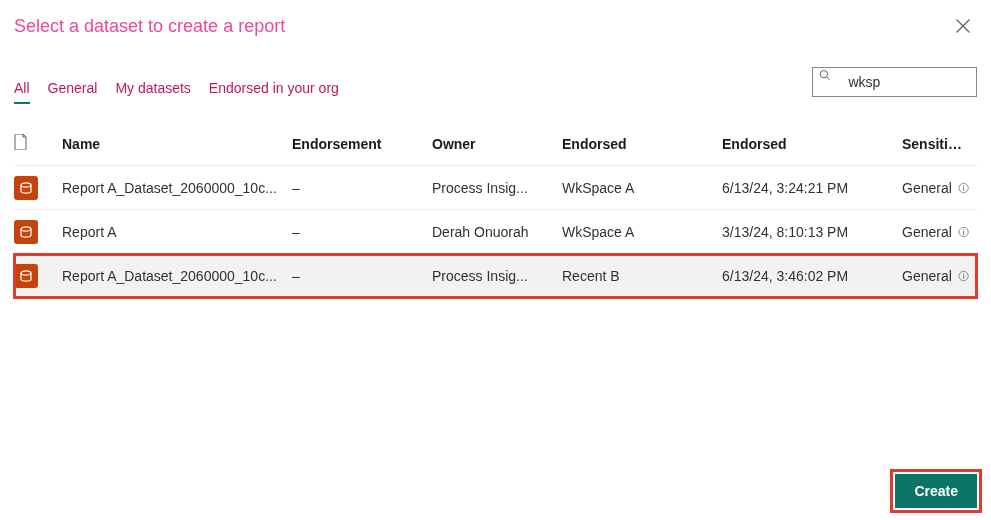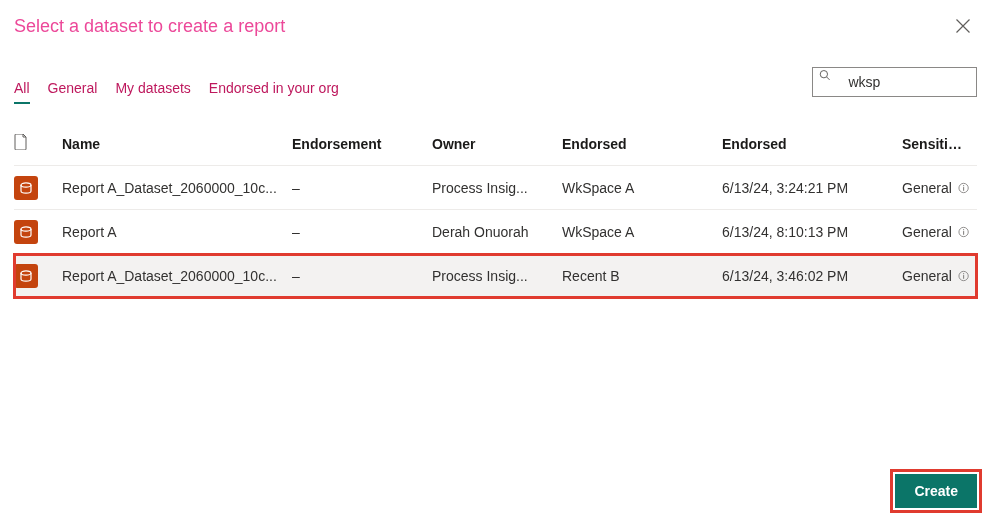--- a/index.html
+++ b/index.html
@@ -233,21 +233,21 @@
           <svg width="14" height="14" viewBox="0 0 14 14">
               <ellipse cx="7" cy="4" rx="5" ry="2.2" fill="none" stroke="#fff" stroke-width="1.2"></ellipse>
               <path d="M2 4 v6 a5 2.2 0 0 0 10 0 v-6" fill="none" stroke="#fff" stroke-width="1.2"></path>
             </svg>
         </div>
       </div>
       <div class="cell">Report A</div>
       <div class="cell">–</div>
       <div class="cell">Derah Onuorah</div>
       <div class="cell">WkSpace A</div>
-      <div class="cell">6/13/24, 8:10:13 PM</div>
+      <div class="cell">3/13/24, 8:10:13 PM</div>
       <div class="cell sens">
         <span>General</span>
         <svg class="info-icon" width="12" height="12" viewBox="0 0 12 12">
             <circle cx="6" cy="6" r="5" fill="none" stroke="#8a8886" stroke-width="1"></circle>
             <circle cx="6" cy="3.5" r="0.7" fill="#8a8886"></circle>
             <rect x="5.4" y="5" width="1.2" height="4" fill="#8a8886"></rect>
           </svg>
       </div>
     </div>
 

